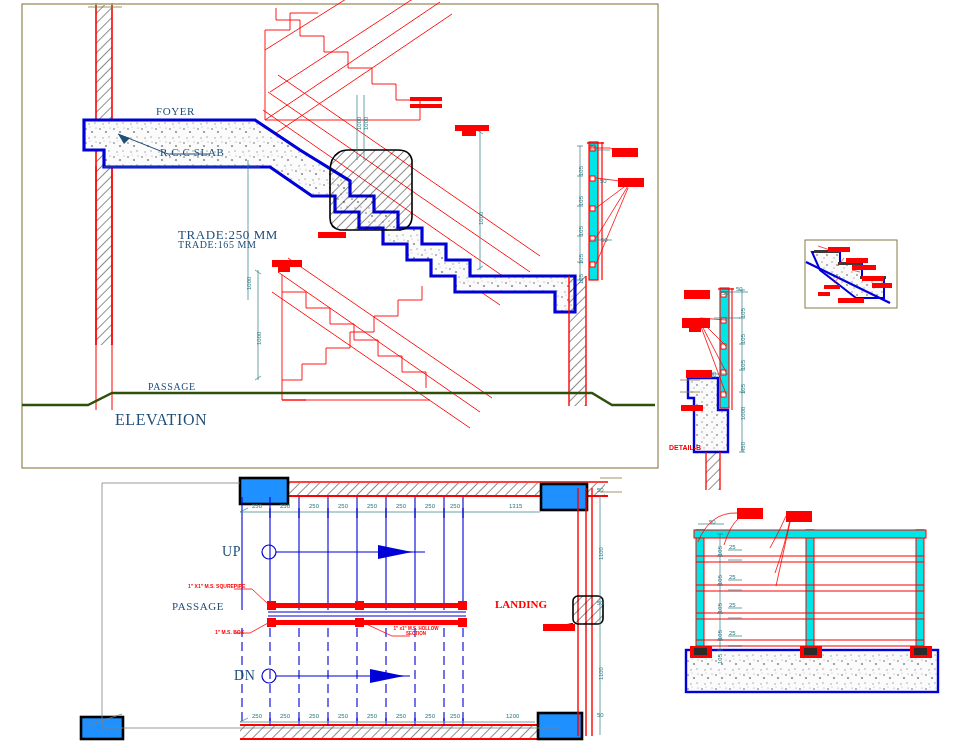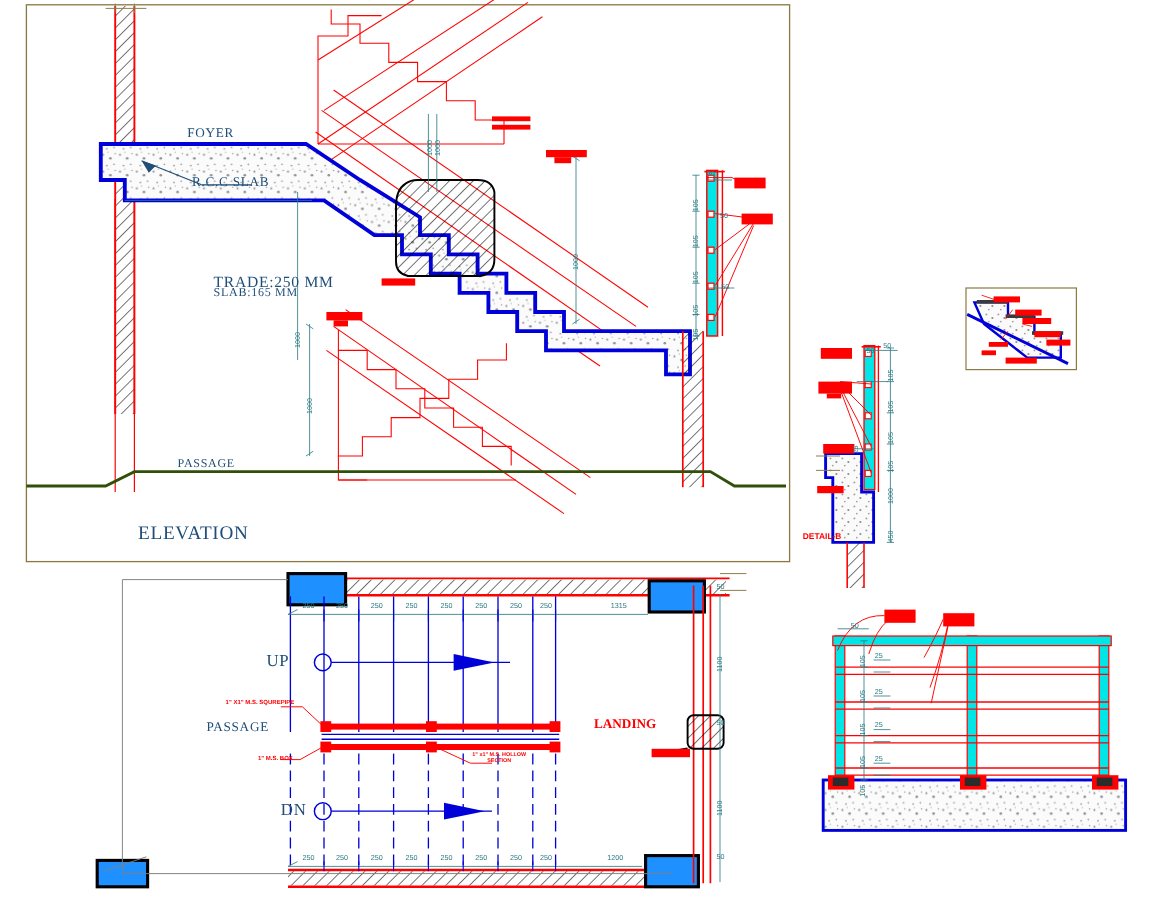--- a/index.html
+++ b/index.html
@@ -429,23 +429,23 @@
       <line x1="728" y1="636" x2="742" y2="636"></line>
       <line x1="728" y1="646" x2="742" y2="646"></line>
       <line x1="698" y1="524" x2="724" y2="524"></line>
     </g>
   </g>
 </svg>
 
 <div class="lbl" style="left:156px;top:105px;font-size:11px;">FOYER</div>
 <div class="lbl" style="left:160px;top:146px;font-size:11px;">R.C.C SLAB</div>
 <div class="lbl" style="left:178px;top:227px;font-size:13px;">TRADE:250 MM</div>
-<div class="lbl" style="left:178px;top:239px;font-size:10px;">SLAB:165 MM</div>
+<div class="lbl" style="left:178px;top:239px;font-size:10px;">TRADE:165 MM</div>
 <div class="lbl" style="left:148px;top:381px;font-size:10px;">PASSAGE</div>
-<div class="lbl" style="left:115px;top:436px;font-size:16px;">ELEVATION</div>
+<div class="lbl" style="left:115px;top:411px;font-size:16px;">ELEVATION</div>
 
 <svg style="position:absolute;left:110px;top:122px;" width="110" height="40">
   <line x1="8" y1="12" x2="58" y2="32" stroke="#1f4e79" stroke-width="1"></line>
   <polygon points="8,12 20,16 14,22" fill="#1f4e79"></polygon>
   <line x1="58" y1="32" x2="100" y2="32" stroke="#1f4e79" stroke-width="1"></line>
 </svg>
 
 <div class="dimv" style="left:256px;top:345px;">1000</div>
 <div class="dimv" style="left:478px;top:225px;">1000</div>
 <div class="dimv" style="left:356px;top:130px;">1000</div>

